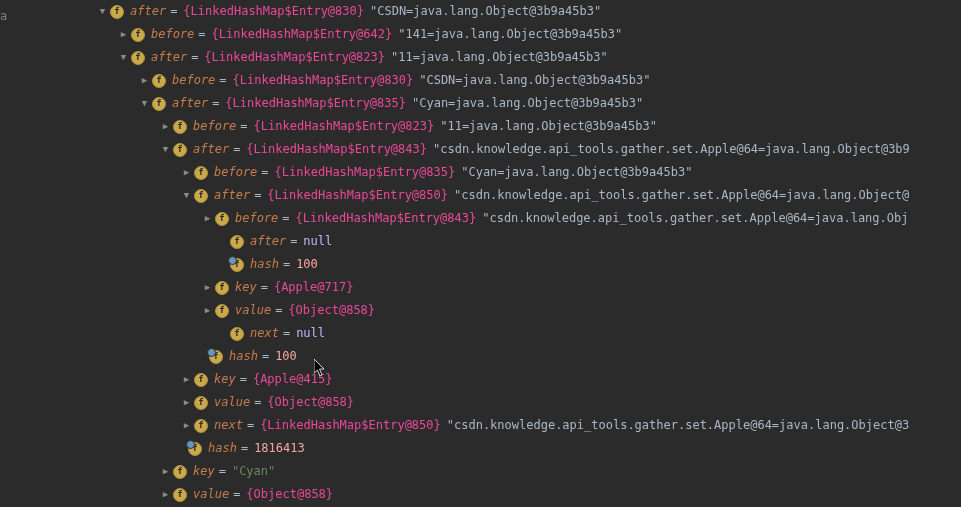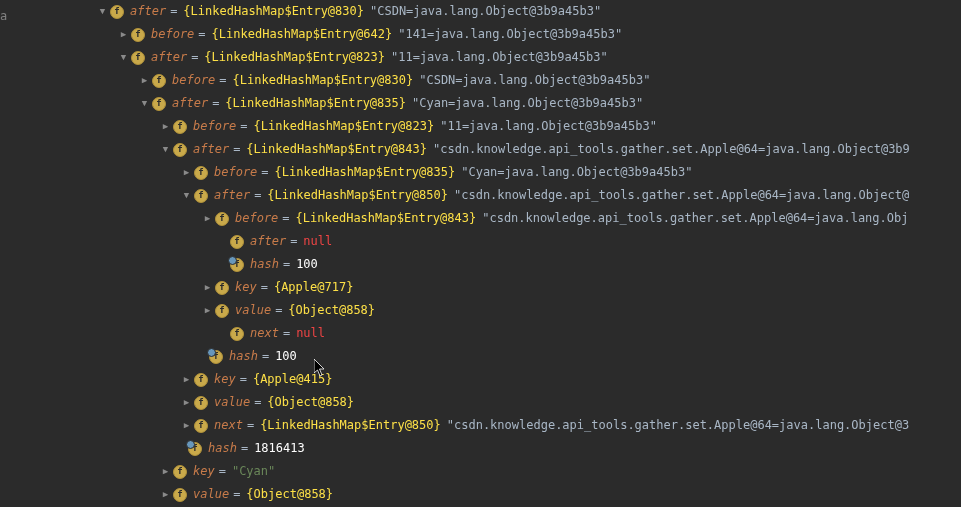--- a/index.html
+++ b/index.html
@@ -51,24 +51,24 @@
     content:"";
     position:absolute;
     top:-3px; left:-3px;
     width:7px;height:7px;
     background:#6897bb;
     border-radius:50%;
     border:1px solid #2b2b2b;
   }
   .field-name { color:#c77b4a; margin-right:4px;font-style:italic;}
   .eq { color:#a9b7c6; margin-right:6px;}
-  .ref { color:#fde047; margin-right:6px;}
+  .ref { color:#ec4899; margin-right:6px;}
   .val-str { color:#a9b7c6; }
-  .val-null { color:#ef4444;}
-  .val-num { color:#ffffff;}
+  .val-null { color:#c4b5fd;}
+  .val-num { color:#fca5a5;}
   .val-quoted{ color:#6a8759;}
   .sidebar-mark { color:#808080; width:14px; display:inline-block;}
   .cursor {
     position: absolute;
     width: 12px;
     height: 18px;
     pointer-events: none;
   }
   .cursor svg { width:12px; height:18px; }
 </style>

